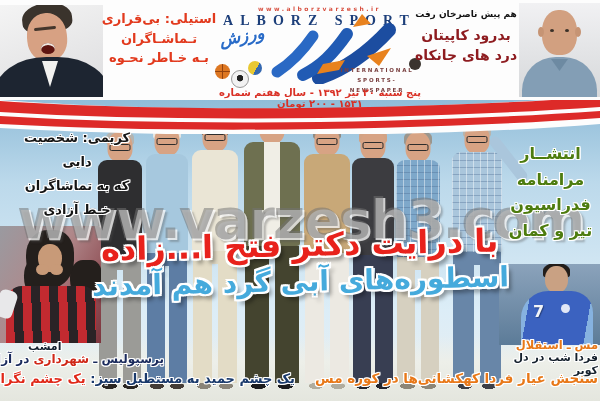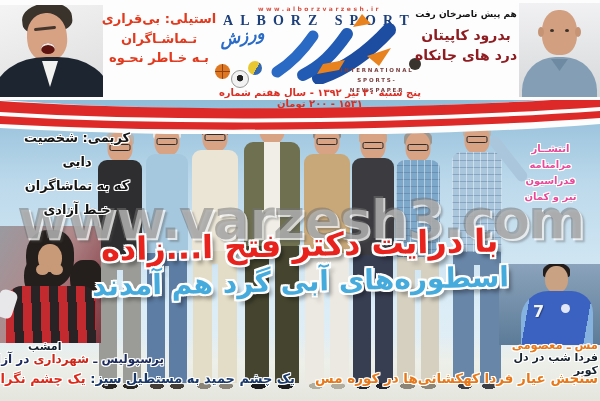--- a/index.html
+++ b/index.html
@@ -116,21 +116,21 @@
        text-shadow:-2px -2px 0 #fff,2px -2px 0 #fff,-2px 2px 0 #fff,2px 2px 0 #fff,0 -2px 0 #fff,0 2px 0 #fff,-2px 0 0 #fff,2px 0 0 #fff,4px 5px 4px rgba(0,0,0,.4);}
   .hl2{font-size:28px;font-weight:bold;color:#45aadc;margin-top:1px;
        text-shadow:-2px -2px 0 #fff,2px -2px 0 #fff,-2px 2px 0 #fff,2px 2px 0 #fff,0 -2px 0 #fff,0 2px 0 #fff,-2px 0 0 #fff,2px 0 0 #fff,4px 5px 4px rgba(0,0,0,.4);}
 
   .outline-w{text-shadow:-1px -1px 0 #fff,1px -1px 0 #fff,-1px 1px 0 #fff,1px 1px 0 #fff,0 -1px 0 #fff,0 1px 0 #fff,-1px 0 0 #fff,1px 0 0 #fff;}
 
   
   #karimi{position:absolute;left:2px;top:126px;width:118px;z-index:7;direction:rtl;text-align:center;
           font-weight:bold;font-size:13px;line-height:1.85;color:#151515;margin-left:16px;}
   #federation{position:absolute;left:503px;top:141px;width:95px;z-index:7;direction:rtl;text-align:center;
-              font-weight:bold;font-size:10px;line-height:1.6;color:#ec4899;}
+              font-weight:bold;font-size:16px;line-height:1.6;color:#4d7c0f;}
 
   
   #pp-photo{position:absolute;left:0;top:226px;width:101px;height:117px;overflow:hidden;z-index:3;
             background:linear-gradient(120deg,#9a9aa0,#b0888a 45%,#8f4e55 80%,#7c343c);}
   .pp-hair{position:absolute;left:26px;top:4px;width:48px;height:58px;background:#241f1c;
            border-radius:50% 45% 55% 60%;box-shadow:-8px 20px 0 -6px #241f1c,36px 22px 0 -8px #241f1c;}
   .pp-face{position:absolute;left:38px;top:18px;width:24px;height:28px;background:#c89a78;border-radius:48%;}
   .pp-hand{position:absolute;width:13px;height:11px;background:#c89a78;border-radius:50%;}
   .pp-torso{position:absolute;left:6px;top:60px;width:90px;height:60px;border-radius:16px 14px 0 0;
             background:repeating-linear-gradient(88deg,#c22a30 0 9px,#2a2326 9px 18px);}
@@ -364,17 +364,17 @@
   </div>
 
   <div id="tonight" class="outline-w">امشب</div>
   <div id="match-left" class="outline-w">
     <span class="t-navy">پرسپولیس ـ </span><span class="t-red">شهرداری</span><span class="t-navy"> در آزادی</span>
   </div>
   <div id="subline-left" class="outline-w">
     <span class="s-navy">یک چشم حمید به مستطیل سبز: </span><span class="s-red">یک چشم نگران سکوها</span>
   </div>
 
-  <div id="match-right-title" class="outline-w">مس ـ معصومی</div>
+  <div id="match-right-title" class="outline-w">مس ـ استقلال</div>
   <div id="match-right-sub" class="outline-w">فردا شب در دل کویر</div>
   <div id="subline-right" class="outline-w">سنجش عیار فردا کهکشانی‌ها در کوره مس</div>
 
 </div>
 
 </body></html>

